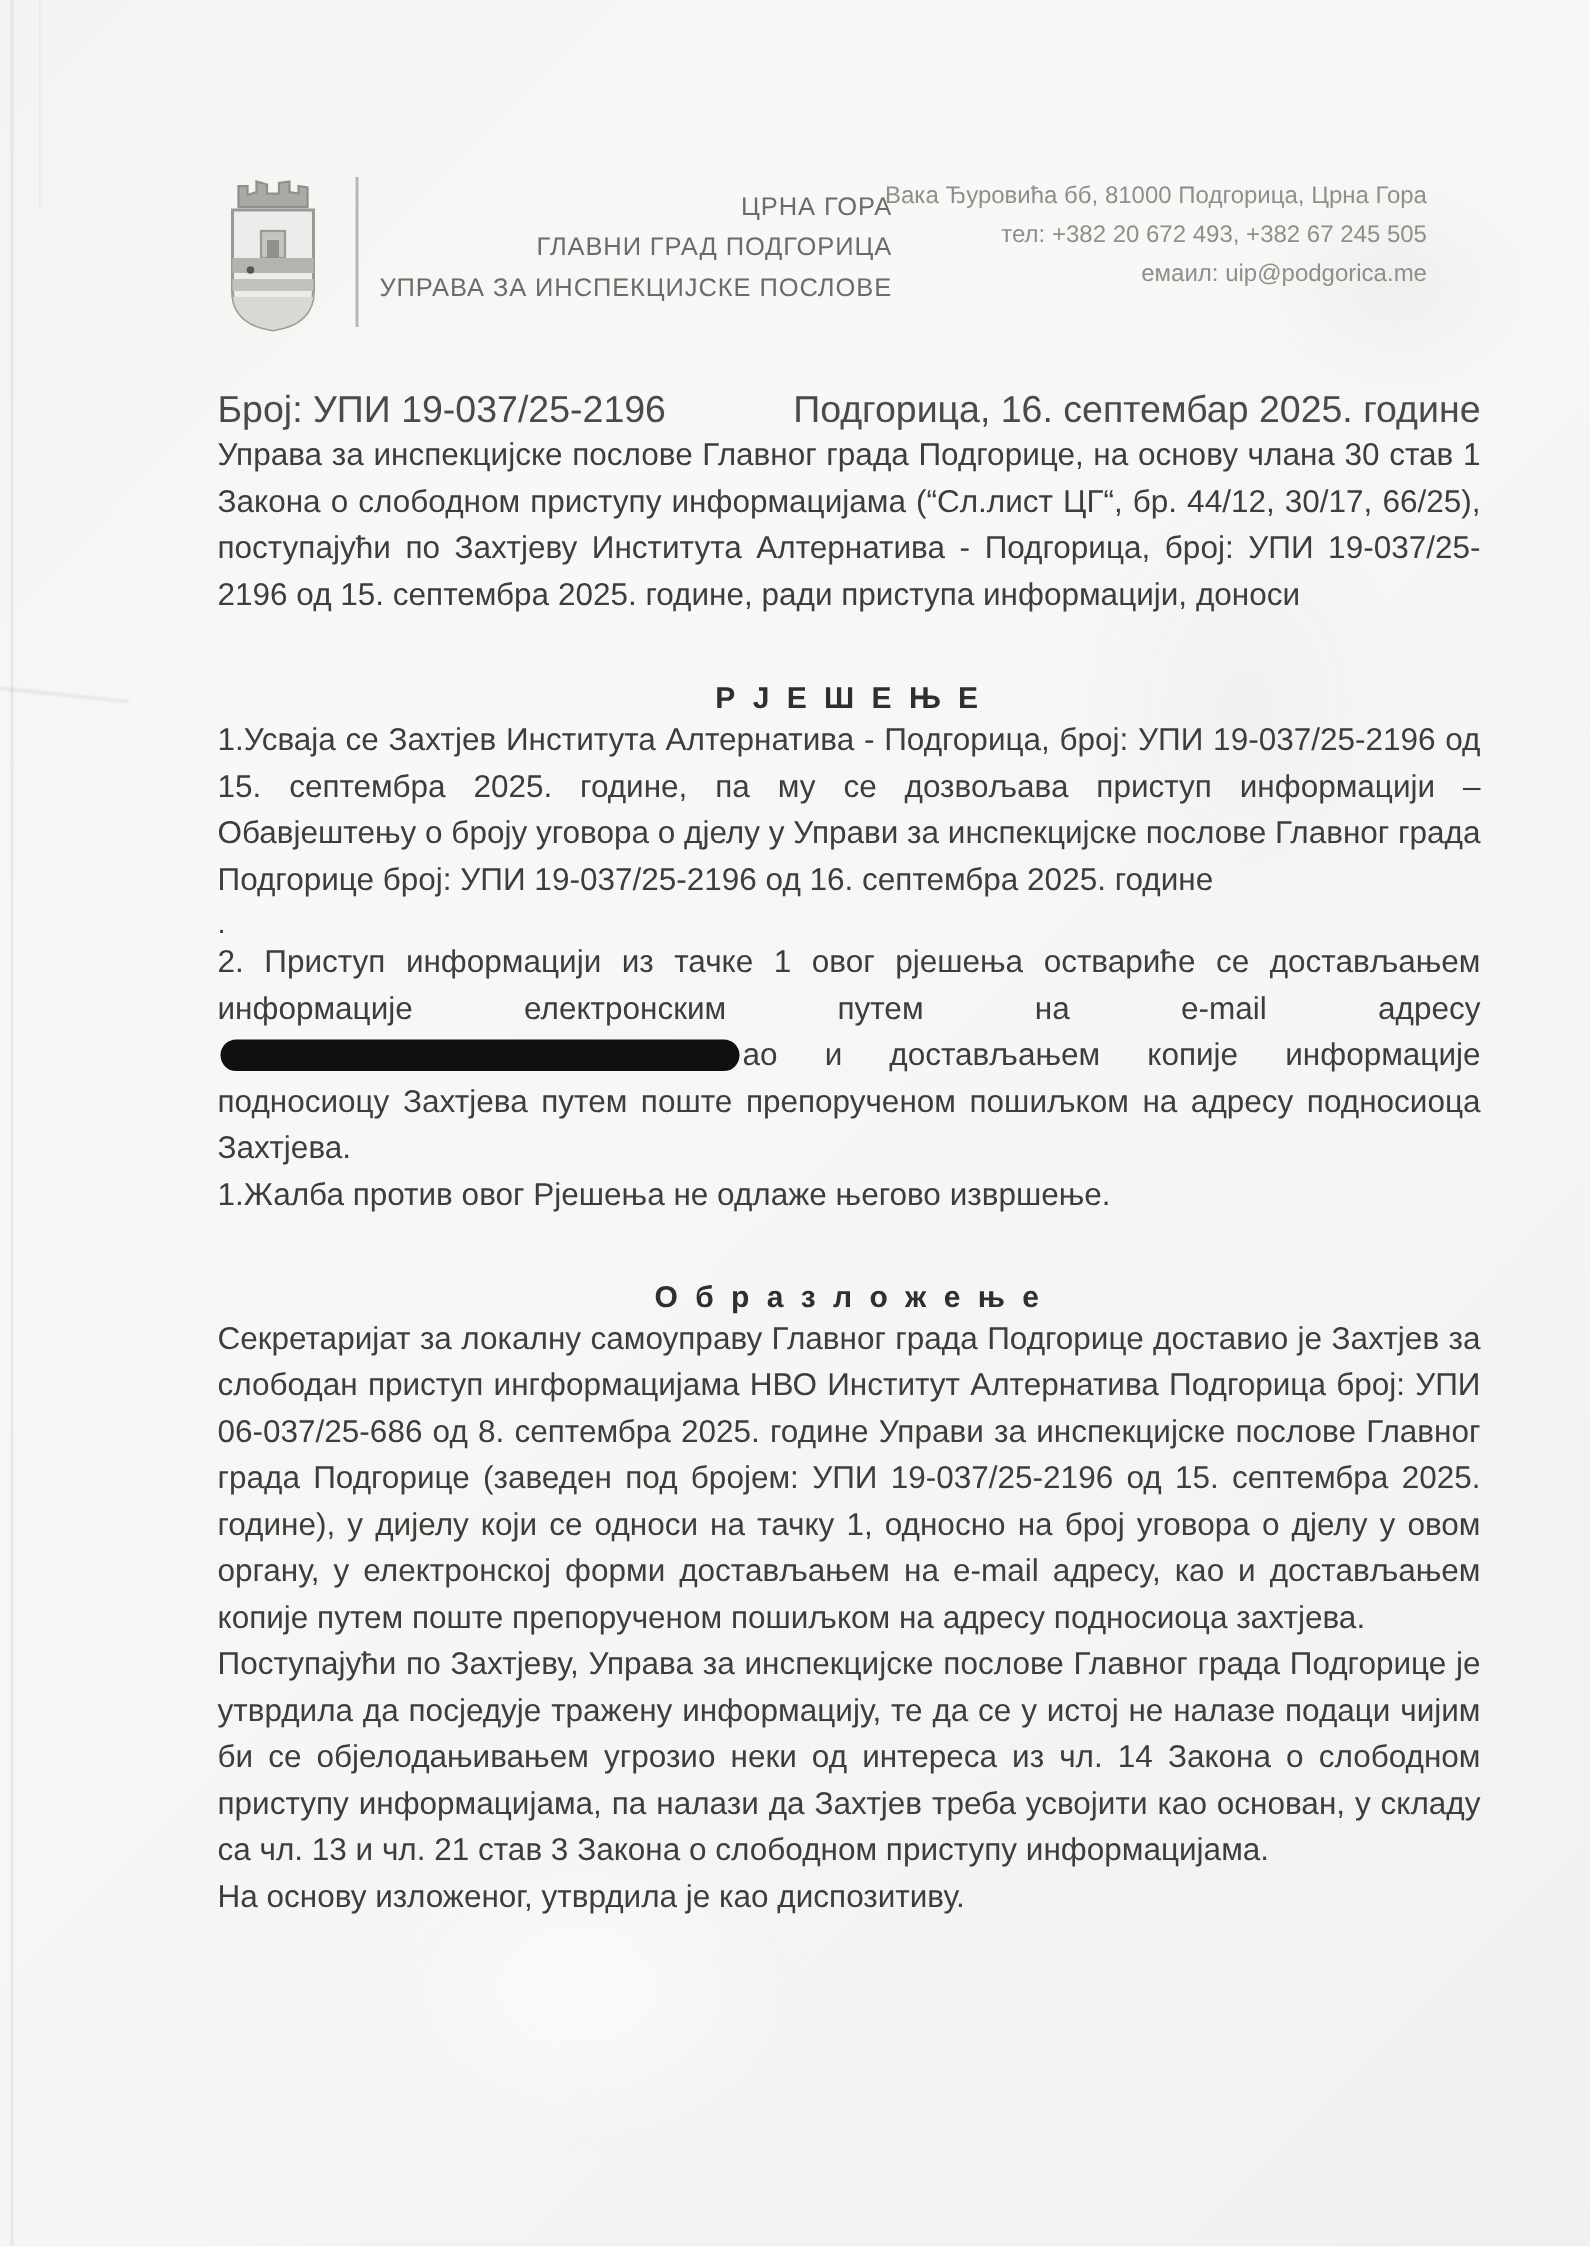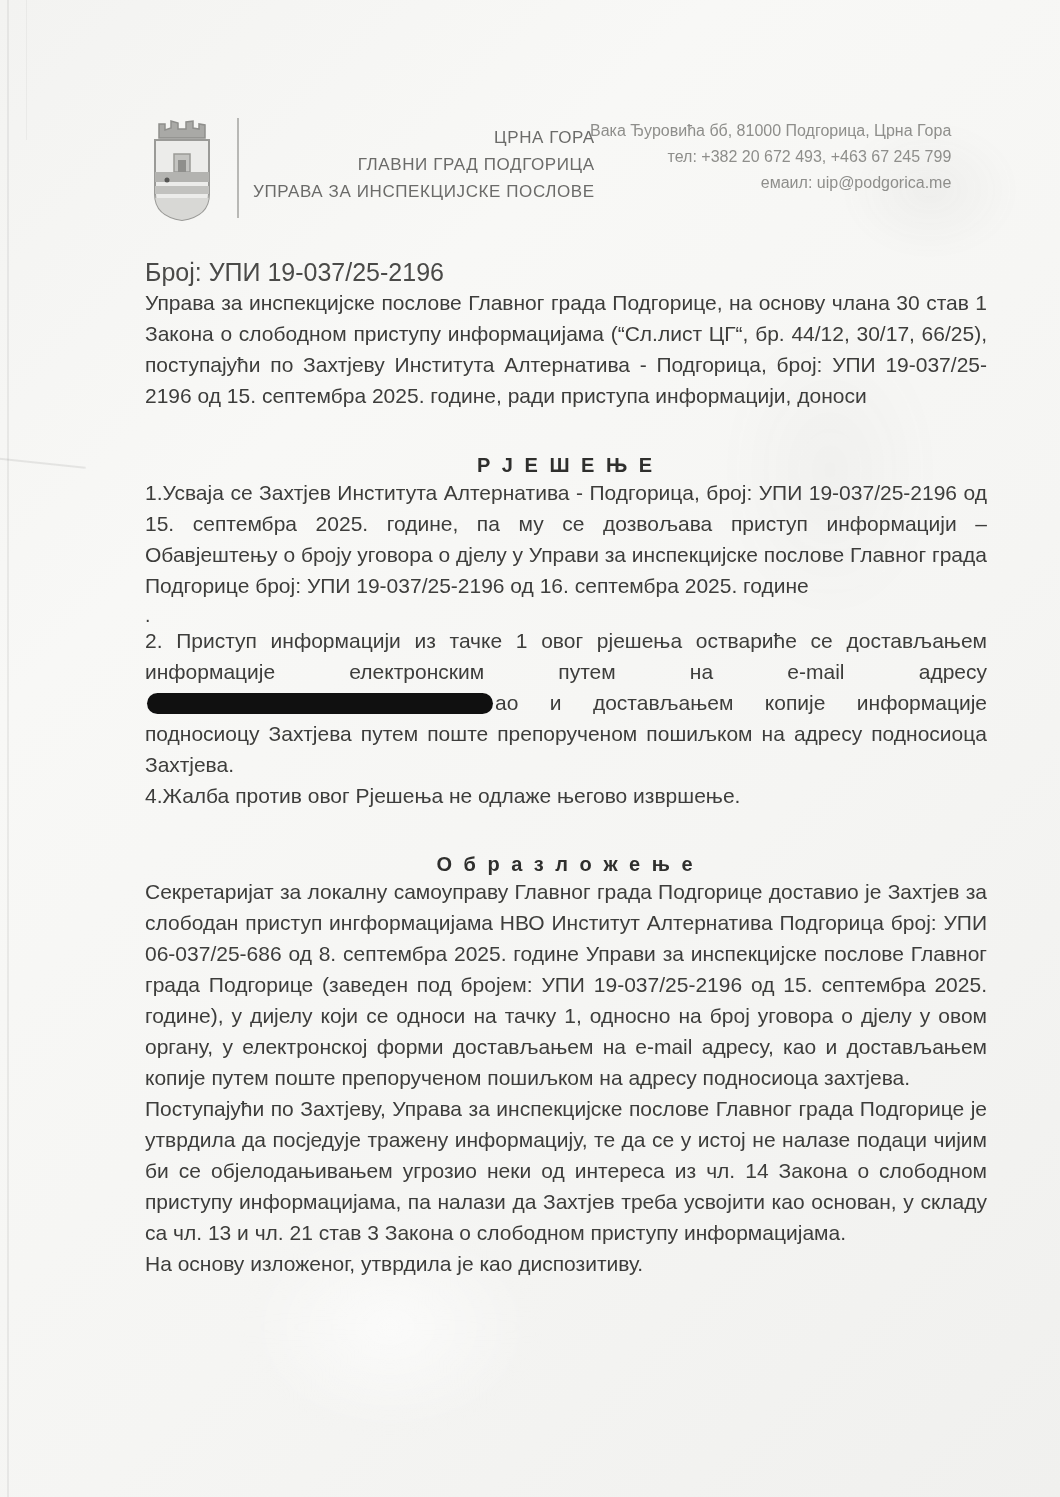--- a/index.html
+++ b/index.html
@@ -89,40 +89,41 @@
         </svg>
       </div>
       <div class="hdr-divider"></div>
       <div class="org-block">
         <div>ЦРНА ГОРА</div>
         <div>ГЛАВНИ ГРАД ПОДГОРИЦА</div>
         <div>УПРАВА ЗА ИНСПЕКЦИЈСКЕ ПОСЛОВЕ</div>
       </div>
       <div class="contact-block">
         <div>Вака Ђуровића бб, 81000 Подгорица, Црна Гора</div>
-        <div>тел: +382 20 672 493, +463 67 245 799</div>
+        <div>тел: +382 20 672 493, +382 67 245 505</div>
         <div>емаил: uip@podgorica.me</div>
       </div>
     </div>
 
     <div class="refline">
       <span>Број: УПИ  19-037/25-2196</span>
+      <span>Подгорица, 16. септембар 2025. године</span>
     </div>
 
     <p class="doc mt-intro">Управа за инспекцијске послове Главног града Подгорице, на основу члана 30 став 1 Закона о слободном приступу информацијама (“Сл.лист ЦГ“, бр. 44/12, 30/17, 66/25), поступајући по Захтјеву Института  Алтернатива - Подгорица, број: УПИ  19-037/25-2196 од 15. септембра 2025. године, ради приступа информацији, доноси</p>
 
     <p class="title">Р Ј Е Ш Е Њ Е</p>
 
     <p class="doc mt-item1">1.Усваја се Захтјев Института  Алтернатива - Подгорица, број: УПИ  19-037/25-2196 од 15. септембра 2025. године, па му се дозвољава приступ информацији – Обавјештењу о броју уговора о дјелу у Управи за инспекцијске послове Главног града Подгорице број: УПИ  19-037/25-2196 од 16. септембра 2025. године</p>
 
     <p class="stray-dot">.</p>
 
     <p class="doc mt-item2"><span>2. Приступ информацији из тачке 1 овог рјешења оствариће се достављањем информације електронским путем на e-mail адресу</span><span class="redaction"></span><span>ао и достављањем копије информације подносиоцу Захтјева путем поште препорученом пошиљком на адресу подносиоца Захтјева.</span></p>
 
-    <p class="doc mt-item3">4.Жалба против овог Рјешења не одлаже његово извршење.</p>
+    <p class="doc mt-item3">1.Жалба против овог Рјешења не одлаже његово извршење.</p>
 
     <p class="title mt-expl-title">О б р а з л о ж е њ е</p>
 
     <p class="doc mt-expl1">Секретаријат за локалну самоуправу Главног града Подгорице доставио је Захтјев за слободан приступ ингформацијама НВО Институт Алтернатива  Подгорица број: УПИ 06-037/25-686 од 8. септембра 2025. године Управи за инспекцијске послове Главног града Подгорице (заведен под бројем: УПИ  19-037/25-2196 од 15. септембра 2025. године), у дијелу који се односи на тачку 1, односно на број уговора о дјелу у овом органу, у електронској форми достављањем на e-mail адресу, као и достављањем копије путем поште препорученом пошиљком на адресу подносиоца захтјева.</p>
 
     <p class="doc mt-expl2">Поступајући по Захтјеву, Управа за инспекцијске послове Главног града Подгорице је утврдила да посједује тражену информацију, те да се у истој не налазе подаци чијим би се објелодањивањем угрозио неки од интереса из чл. 14 Закона о слободном приступу информацијама, па налази да Захтјев треба усвојити као основан, у складу са чл. 13 и чл. 21 став 3 Закона о слободном приступу информацијама.</p>
 
 
     <p class="doc mt-closing">На основу изложеног, утврдила је као диспозитиву.</p>
 

